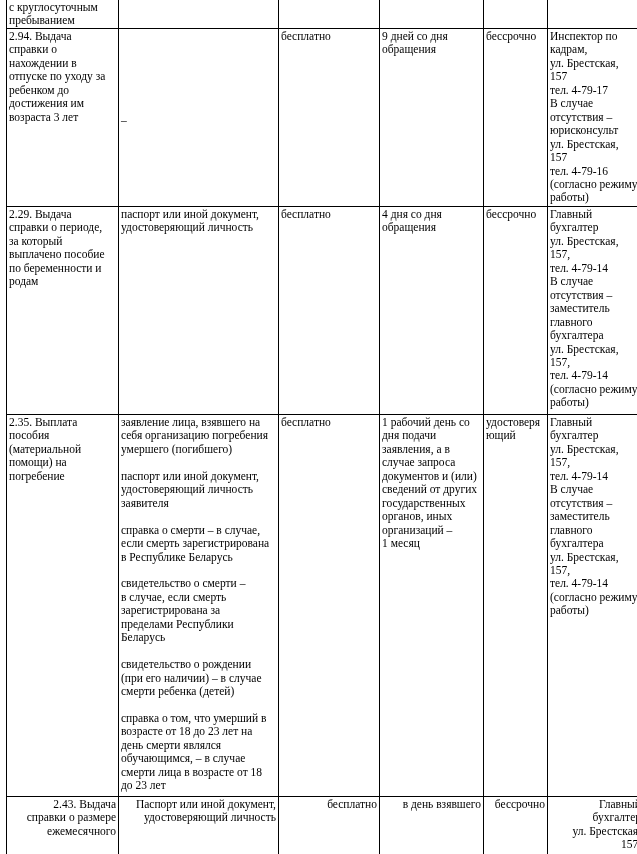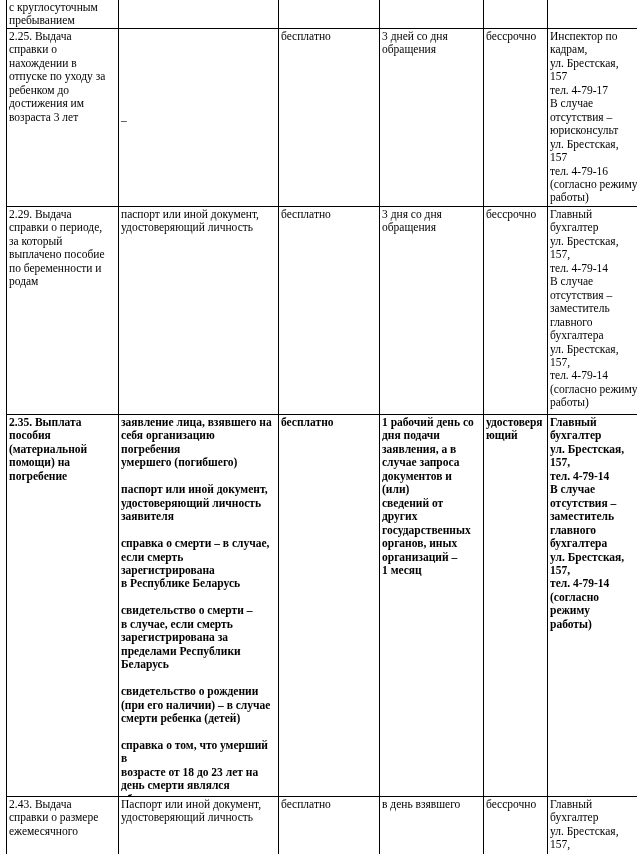--- a/index.html
+++ b/index.html
@@ -24,34 +24,34 @@
     width: 637px;
     margin-left: 6px;
   }
   table.grid td {
     border: 1px solid #000000;
     vertical-align: top;
     padding: 0;
   }
   
   tr.r0 td { border-top: none; }
-  tr.r4 td { border-bottom: none; }
+  tr.r4 td { border-bottom: none; text-align: right; }
 
   .cw {
     box-sizing: border-box;
     overflow: hidden;
     padding: 1px 2px 1px 2px;
     white-space: pre-line;
     overflow-wrap: anywhere;
     word-break: break-word;
   }
   tr.r0 .cw { height: 28px; }
   tr.r1 .cw { height: 177px; }
   tr.r2 .cw { height: 207px; }
-  tr.r3 .cw { height: 381px; font-weight: bold; }
+  tr.r3 .cw { height: 381px; }
   tr.r4 .cw { height: 58px; }
 
   
   tr.r1 td.dash-cell .cw { padding-top: 85px; }
 </style>
 </head>
 <body>
 
 <div class="page">
   <table class="grid">
@@ -80,36 +80,36 @@
           </td>
         <td>
             <div class="cw"></div>
           </td>
         <td>
             <div class="cw"></div>
           </td>
       </tr>
       <tr class="r1">
         <td>
-            <div class="cw">2.25. Выдача
+            <div class="cw">2.94. Выдача
 справки о
 нахождении в
 отпуске по уходу за
 ребенком до
 достижения им
 возраста 3 лет</div>
           </td>
         <td class="dash-cell">
             <div class="cw">–</div>
           </td>
         <td>
             <div class="cw">бесплатно</div>
           </td>
         <td>
-            <div class="cw">3 дней со дня
+            <div class="cw">9 дней со дня
 обращения</div>
           </td>
         <td>
             <div class="cw">бессрочно</div>
           </td>
         <td>
             <div class="cw">Инспектор по
 кадрам,
 ул. Брестская,
 157
@@ -134,21 +134,21 @@
 родам</div>
           </td>
         <td>
             <div class="cw">паспорт или иной документ,
 удостоверяющий личность</div>
           </td>
         <td>
             <div class="cw">бесплатно</div>
           </td>
         <td>
-            <div class="cw">3 дня со дня
+            <div class="cw">4 дня со дня
 обращения</div>
           </td>
         <td>
             <div class="cw">бессрочно</div>
           </td>
         <td>
             <div class="cw">Главный
 бухгалтер
 ул. Брестская,
 157,

